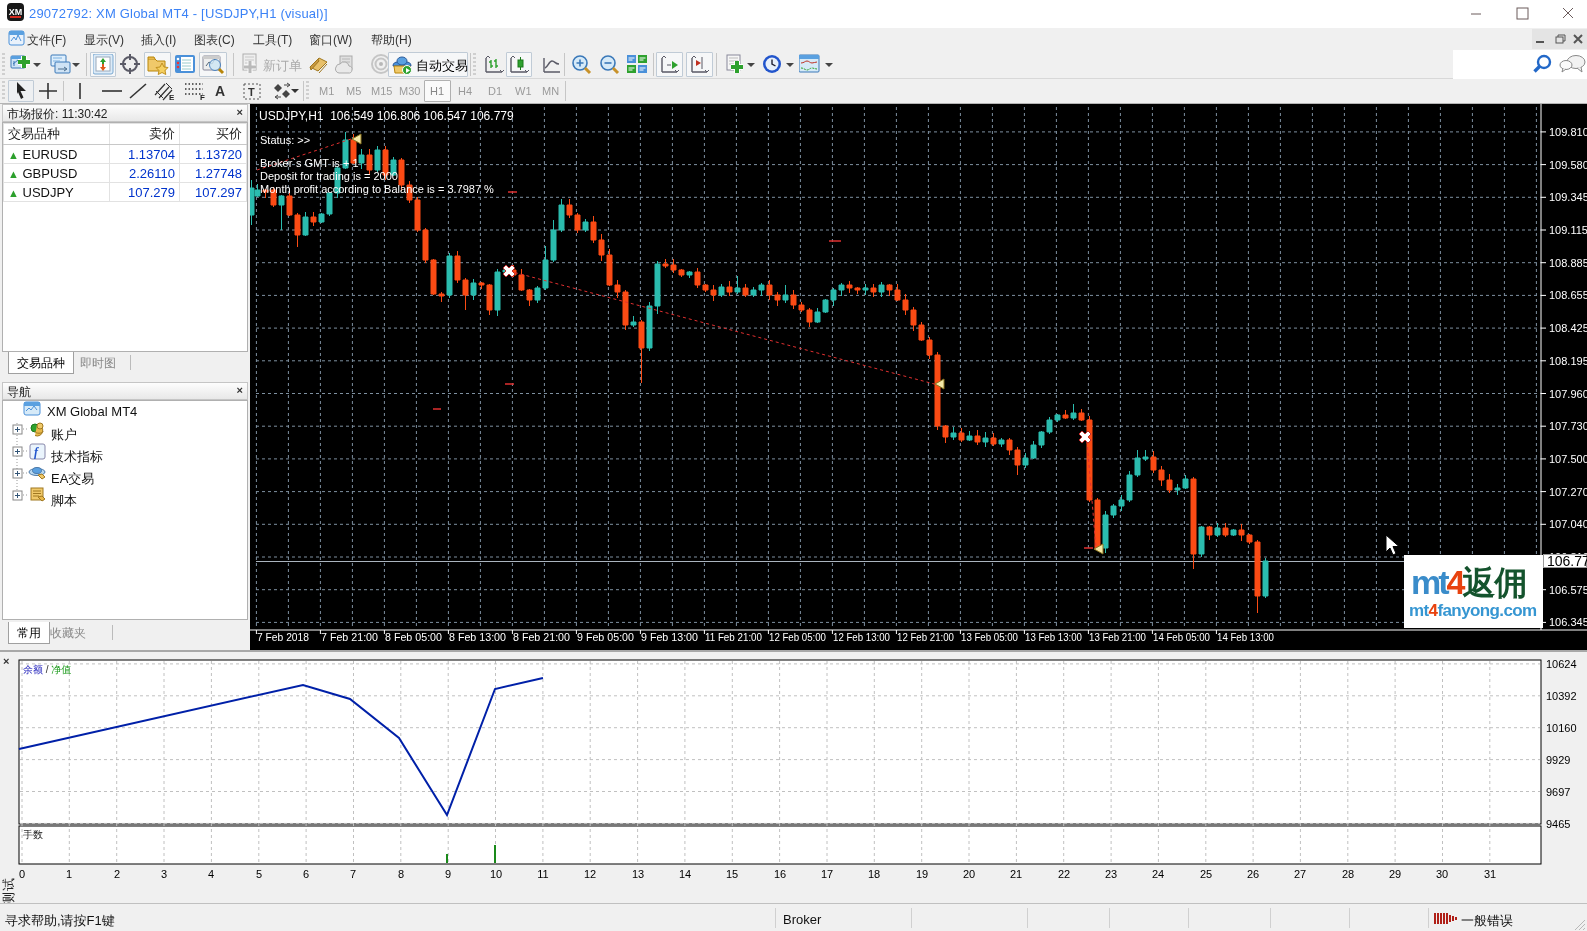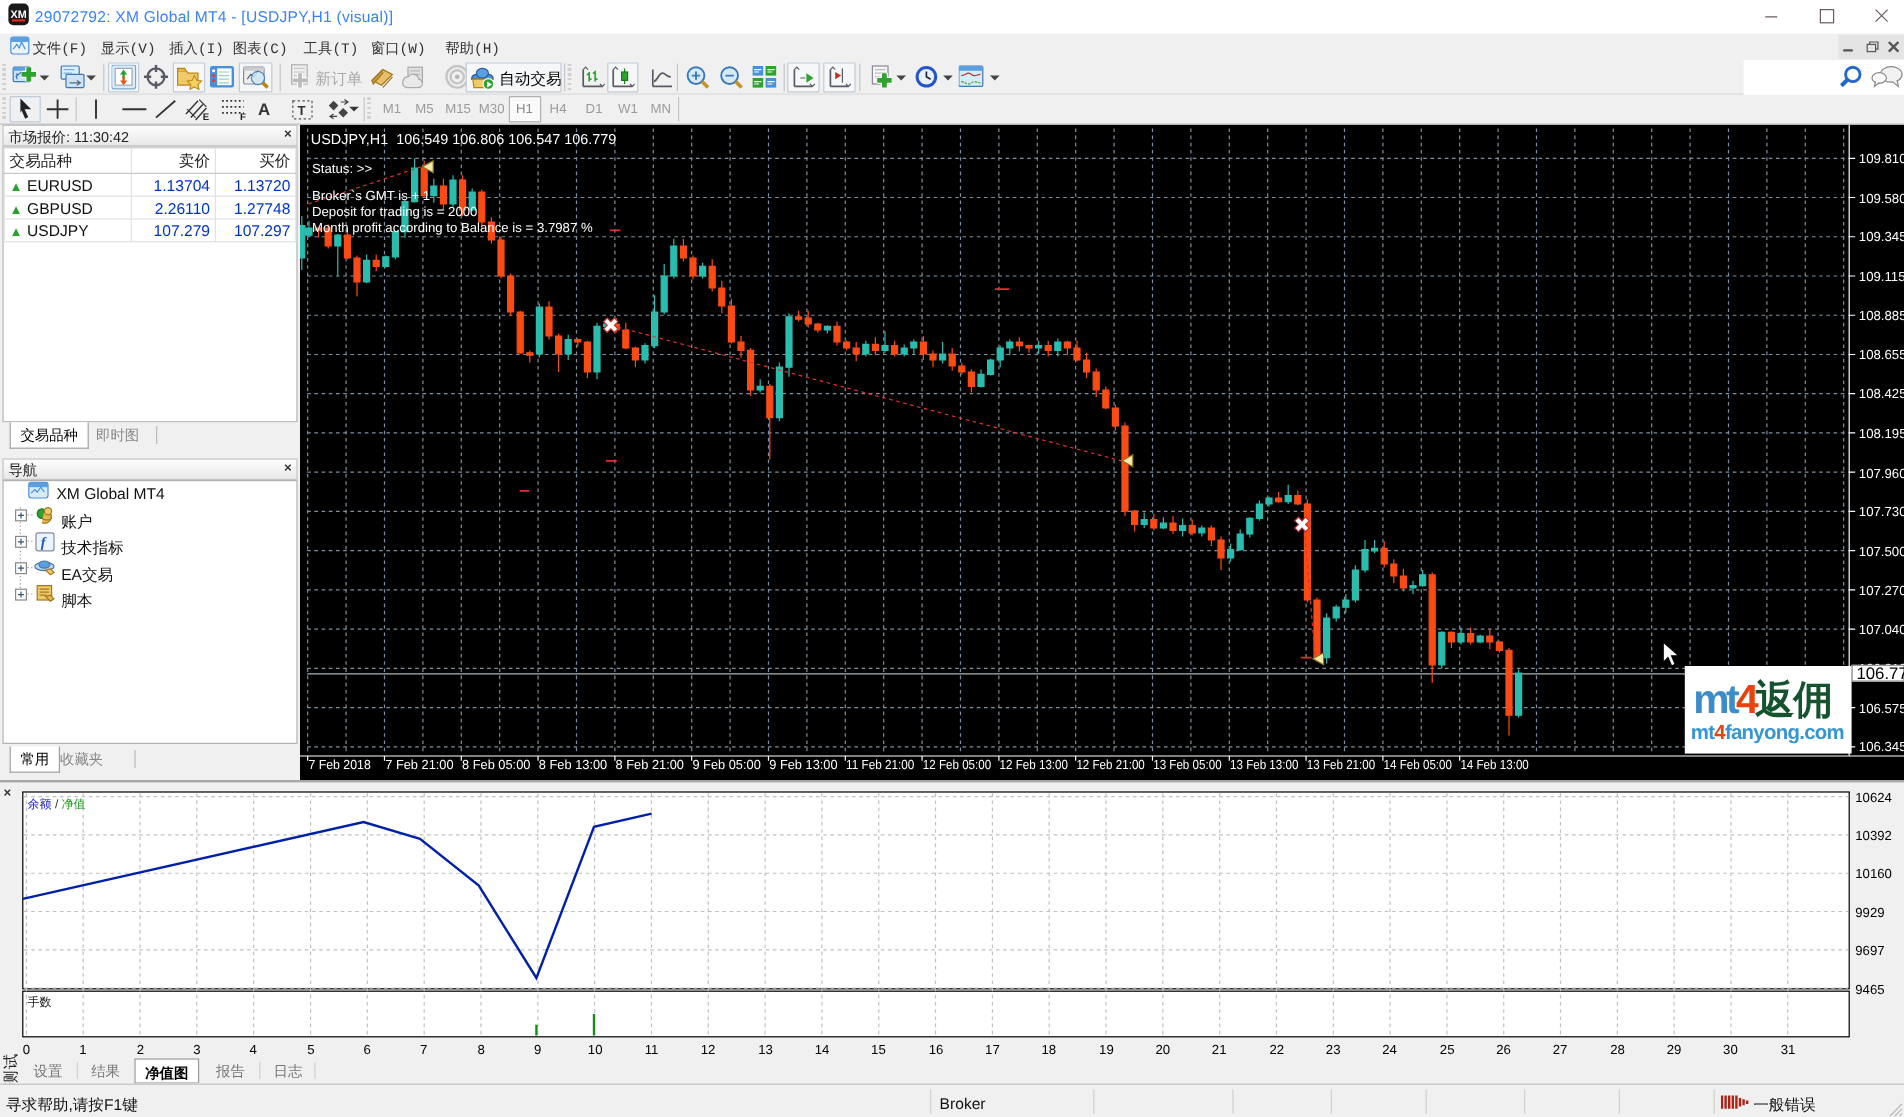--- a/index.html
+++ b/index.html
@@ -2,21 +2,21 @@
 <html><head>
 <meta charset="utf-8">
 <style>
 *{margin:0;padding:0;box-sizing:border-box;}
 html,body{width:1587px;height:931px;overflow:hidden;background:#fff;font-family:"Liberation Sans",sans-serif;}
 .abs{position:absolute;}
 #titlebar{position:absolute;left:0;top:0;width:1587px;height:28px;background:#fff;}
 #titletext{position:absolute;left:29px;top:6px;font-size:13px;color:#3b82f6;letter-spacing:0.2px;}
 #xmicon{position:absolute;left:7px;top:3px;width:17px;height:18px;background:#181818;border-radius:4px;color:#fff;font-size:9px;font-weight:bold;text-align:center;line-height:18px;}
 #menubar{position:absolute;left:0;top:28px;width:1587px;height:22px;background:#f0f0f0;}
-.menu{position:absolute;top:4px;font-size:12px;color:#333;font-family:Liberation Mono, monospace;}
+.menu{position:absolute;top:4px;font-size:12px;color:#333;}
 #toolbar1{position:absolute;left:0;top:50px;width:1453px;height:29px;background:#f0f0f0;border-bottom:1px solid #d8d8d8;}
 #toolbar2{position:absolute;left:0;top:79px;width:1587px;height:25px;background:#f0f0f0;border-bottom:1px solid #b4b4b4;}
 .grip{position:absolute;width:3px;background:repeating-linear-gradient(#cfcfcf 0 2px,#f0f0f0 2px 4px);}
 .tsep{position:absolute;width:1px;background:#c6c6c6;}
 .tbtn{position:absolute;border:1px solid #c0cbd6;background:#f6f7f8;border-radius:1px;}
 .tf{position:absolute;font-size:11px;color:#9a9a9a;top:6px;}
 .dd{position:absolute;width:0;height:0;border-left:4px solid transparent;border-right:4px solid transparent;border-top:4px solid #444;}
 .icon{position:absolute;}
 
 #leftcol{position:absolute;left:0;top:104px;width:250px;height:546px;background:#f0f0f0;}
@@ -527,30 +527,20 @@
         <text x="1253" y="876">26</text>
         <text x="1300" y="876">27</text>
         <text x="1348" y="876">28</text>
         <text x="1395" y="876">29</text>
         <text x="1442" y="876">30</text>
         <text x="1490" y="876">31</text>
   </g>
   <text x="23" y="671" font-size="10"><tspan fill="#2222bb">余额</tspan><tspan fill="#333"> / </tspan><tspan fill="#1a9a1a">净值</tspan></text>
   <text x="23" y="836" font-size="10" fill="#222">手数</text>
  </svg>
- <div class="abs" style="left:16px;top:230px;width:1571px;height:23px;background:#f0f0f0">
-  <div class="ttab" style="left:4px">设置</div>
-      <div class="ssep" style="left:48px;top:3px;height:14px"></div>
-  <div class="ttab" style="left:52px">结果</div>
-  <div class="ttab" style="left:96px;background:#fff;border:1px solid #999;border-top:1px solid #999;color:#000;font-weight:bold">净值图</div>
-  <div class="ttab" style="left:156px">报告</div>
-      <div class="ssep" style="left:200px;top:3px;height:14px"></div>
-  <div class="ttab" style="left:204px">日志</div>
-      <div class="ssep" style="left:246px;top:3px;height:14px"></div>
- </div>
 </div>
 <div id="statusbar">
  <div class="abs" style="left:5px;top:8px">寻求帮助,请按F1键</div>
  <div class="ssep" style="left:775px"></div>
  <div class="abs" style="left:783px;top:8px">Broker</div>
  <div class="ssep" style="left:911px"></div>
  <div class="ssep" style="left:1027px"></div>
  <div class="ssep" style="left:1109px"></div>
  <div class="ssep" style="left:1188px"></div>
  <div class="ssep" style="left:1270px"></div>

